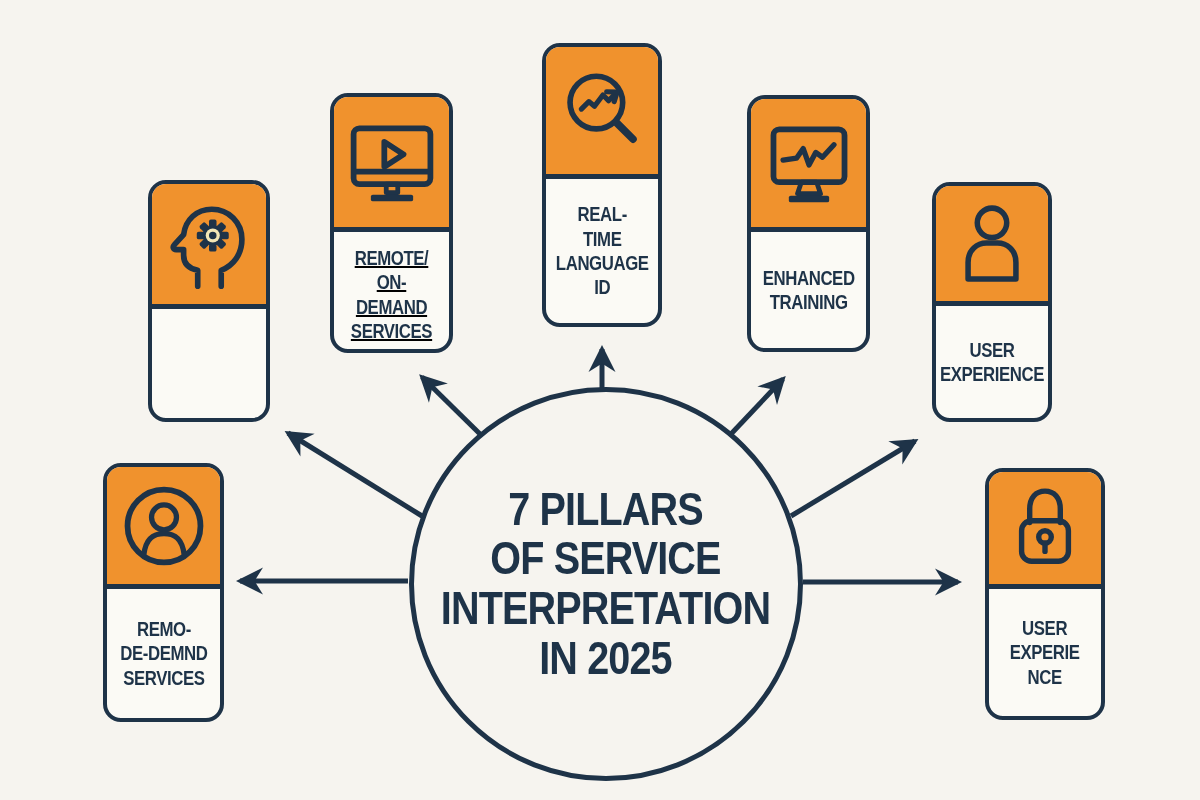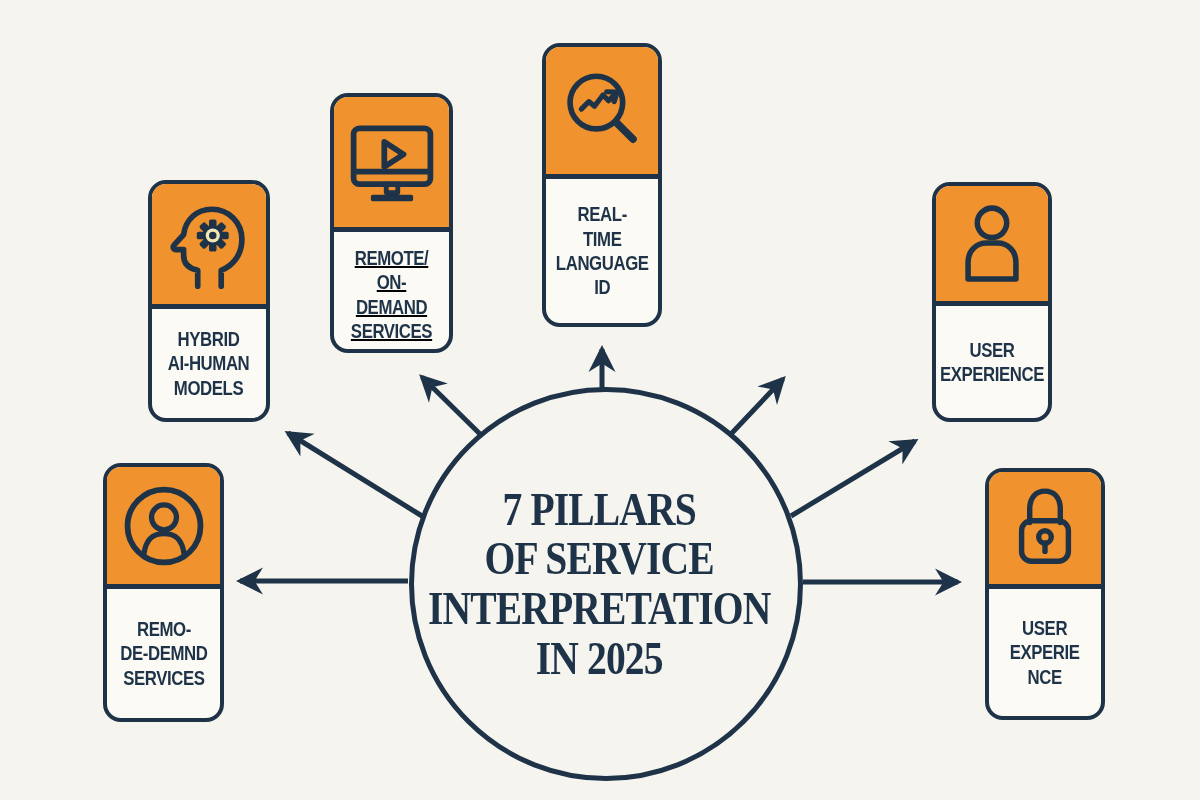--- a/index.html
+++ b/index.html
@@ -18,21 +18,21 @@
   .canvas{position:relative;width:1200px;height:800px;background:var(--bg);}
 
   
   .arrows{position:absolute;left:0;top:0;width:1200px;height:800px;pointer-events:none;}
 
   
   .circle{
     position:absolute;left:409px;top:387px;width:394px;height:394px;
     border:5px solid var(--navy);border-radius:50%;
     background:var(--bg);
-    display:flex;align-items:center;justify-content:flex-end;font-family:Liberation Serif, serif;
+    display:flex;align-items:center;justify-content:flex-start;
   }
   .title{
     color:var(--navy);
     font-weight:700;
     font-size:46px;
     line-height:1.08;
     text-align:center;
     letter-spacing:-1px;
     white-space:pre-line;
     transform:scaleX(0.86);
@@ -129,25 +129,20 @@
             <rect x="-4" y="-17" width="8" height="8" rx="2" transform="rotate(45)"></rect>
             <rect x="-4" y="9" width="8" height="8" rx="2" transform="rotate(45)"></rect>
             <rect x="-17" y="-4" width="8" height="8" rx="2" transform="rotate(45)"></rect>
             <rect x="9" y="-4" width="8" height="8" rx="2" transform="rotate(45)"></rect>
           </g>
           <circle r="7.5" fill="#f3e7b6"></circle>
           <circle r="4" fill="#1e3348"></circle>
         </g>
       </svg>
     </div>
-    <div class="card-bottom">
-      <div class="label">HYBRID
-AI-HUMAN
-MODELS</div>
-    </div>
   </div>
 
   <div class="card card-2">
     <div class="card-top">
       <svg class="icon" width="96" height="96" viewBox="0 0 100 100">
         <g fill="none" stroke="#1e3348" stroke-width="6" stroke-linecap="round" stroke-linejoin="round">
           <rect x="10" y="15" width="80" height="58" rx="6"></rect>
           <line x1="11" y1="60" x2="89" y2="60"></line>
           <path d="M42,29 L62,42 L42,55 Z"></path>
           <rect x="44" y="73" width="12" height="9" stroke-width="5"></rect>
@@ -174,20 +169,36 @@
       </svg>
     </div>
     <div class="card-bottom">
       <div class="label">REAL-
 TIME
 LANGUAGE
 ID</div>
     </div>
   </div>
 
+  <div class="card card-4">
+    <div class="card-top">
+      <svg class="icon" width="96" height="96" viewBox="0 0 100 100">
+        <g fill="none" stroke="#1e3348" stroke-width="6" stroke-linecap="round" stroke-linejoin="round">
+          <rect x="13" y="15" width="74" height="55" rx="6"></rect>
+          <path d="M23,47 L37,45 L44,35 L50,52 L57,39 L64,44 L76,31" stroke-width="5.5"></path>
+          <path d="M42,70 L58,70 L62,82 L38,82 Z" stroke-width="5"></path>
+        </g>
+        <rect x="29" y="84" width="42" height="7" rx="2" fill="#1e3348"></rect>
+      </svg>
+    </div>
+    <div class="card-bottom">
+      <div class="label">ENHANCED
+TRAINING</div>
+    </div>
+  </div>
 
   <div class="card card-5">
     <div class="card-top">
       <svg class="icon" width="92" height="92" viewBox="0 0 100 100">
         <g fill="none" stroke="#1e3348" stroke-width="6" stroke-linecap="round" stroke-linejoin="round">
           <circle cx="50" cy="27" r="16"></circle>
           <path d="M24,88 L24,70 C24,56 34,49 44,49 L56,49 C66,49 76,56 76,70 L76,88 Z"></path>
         </g>
       </svg>
     </div>

